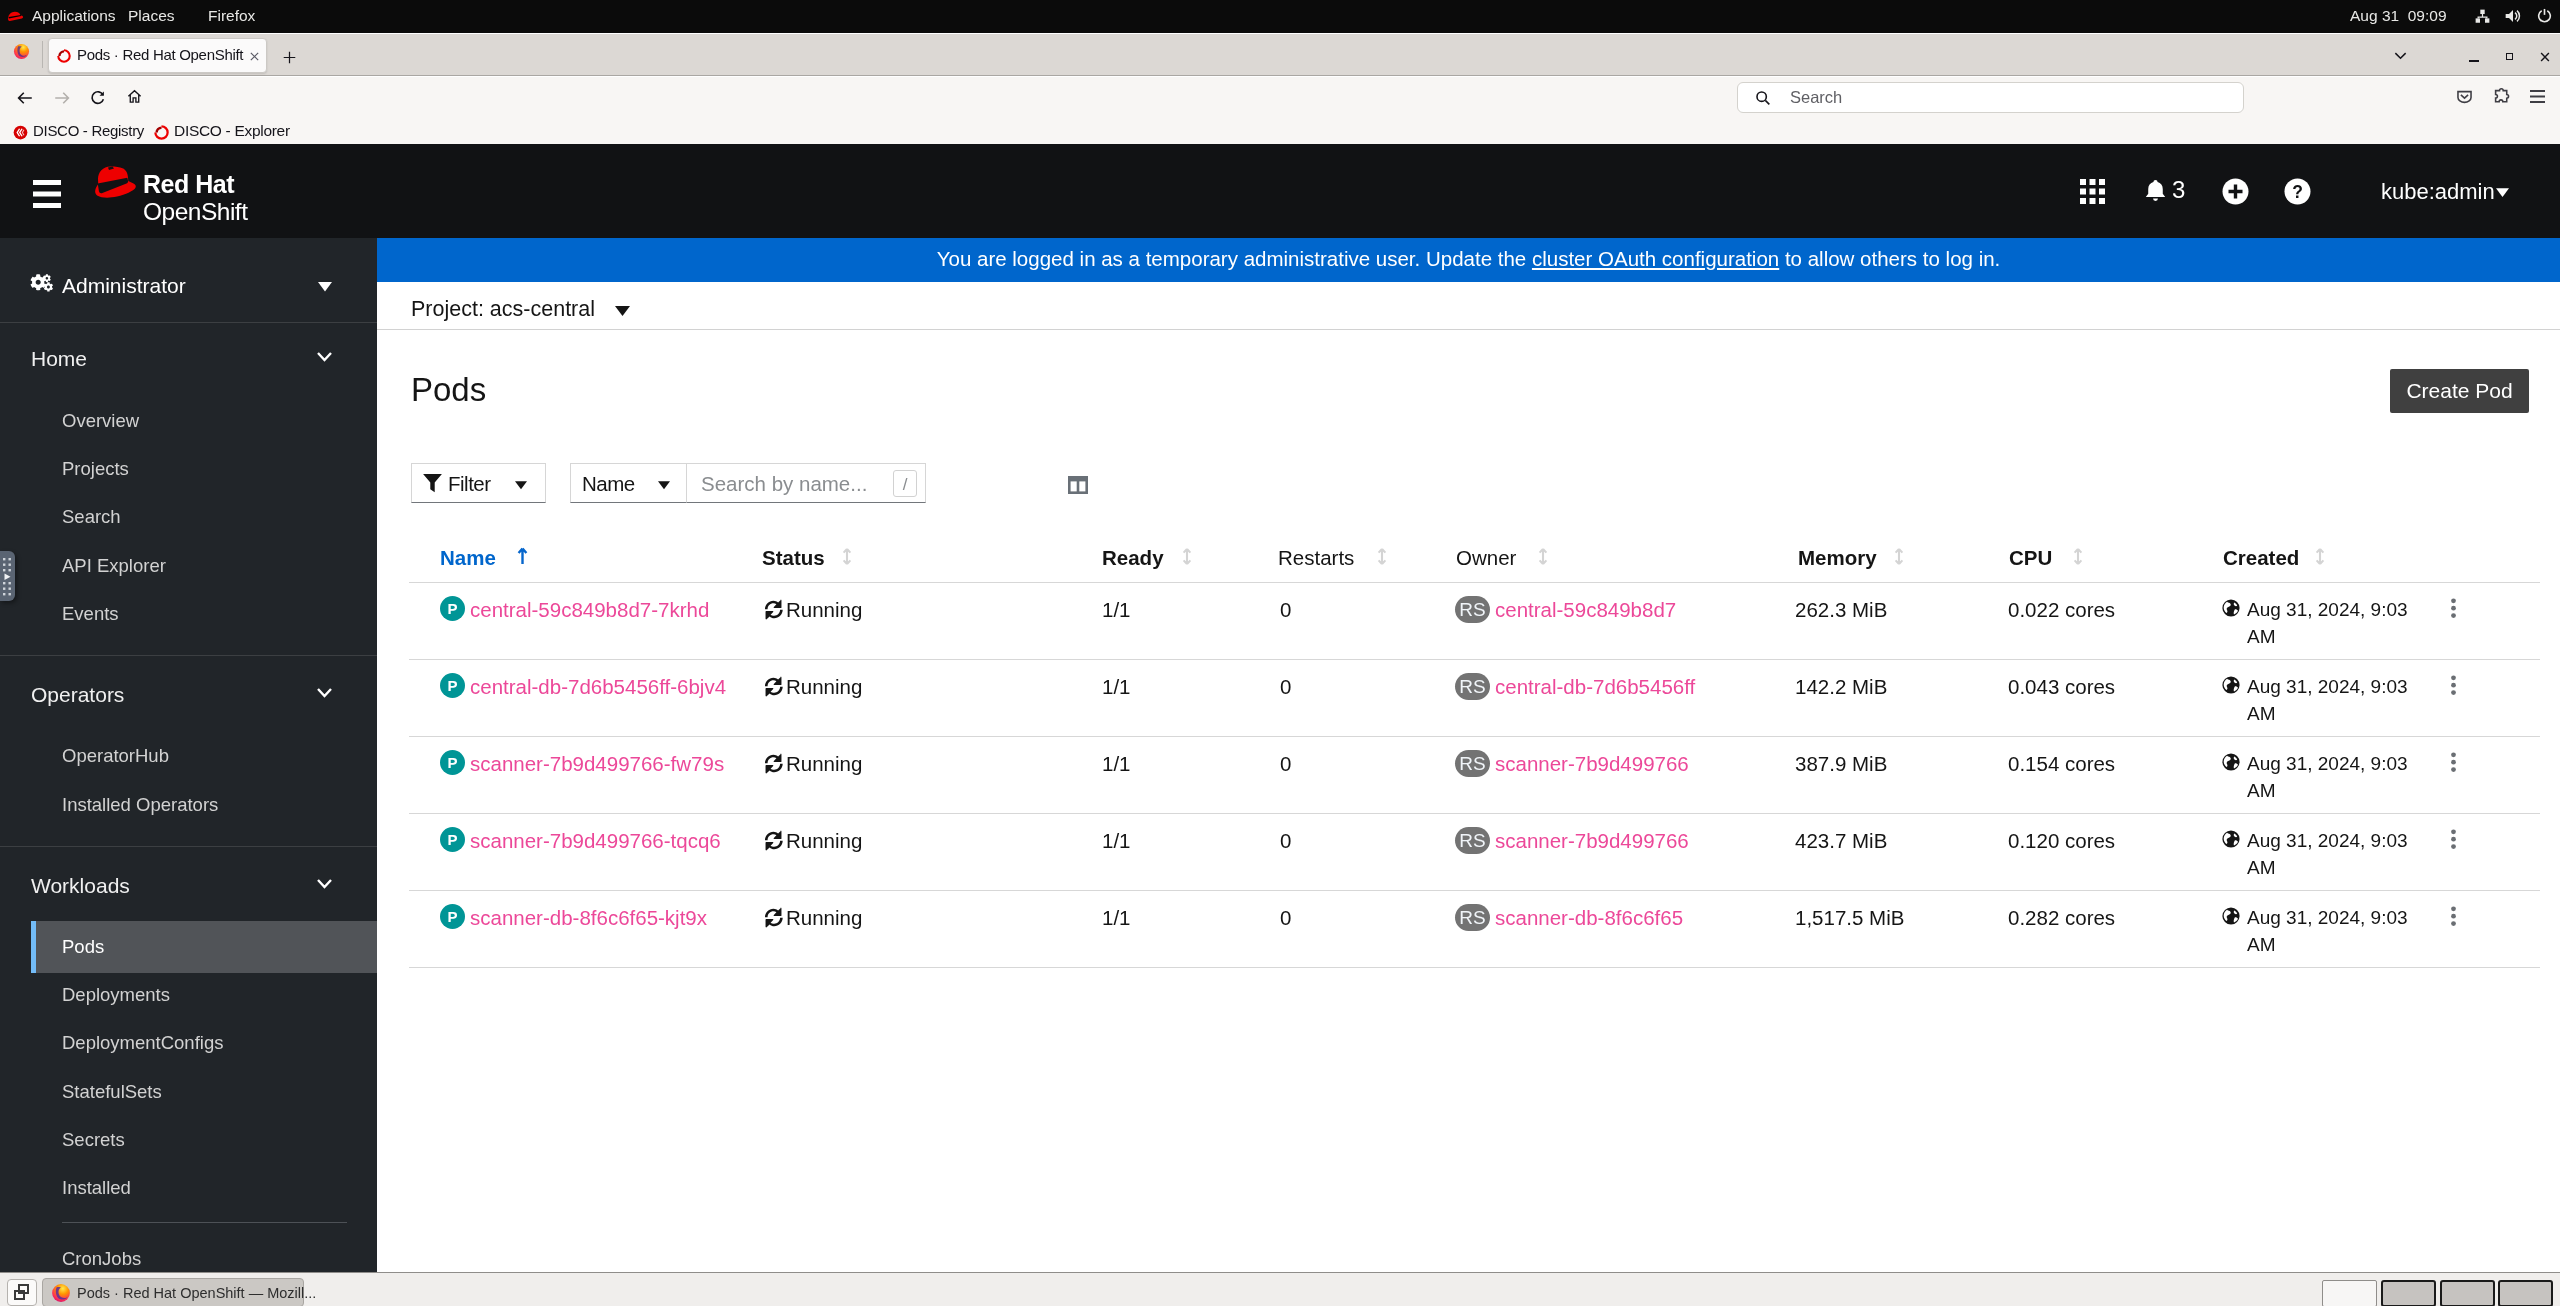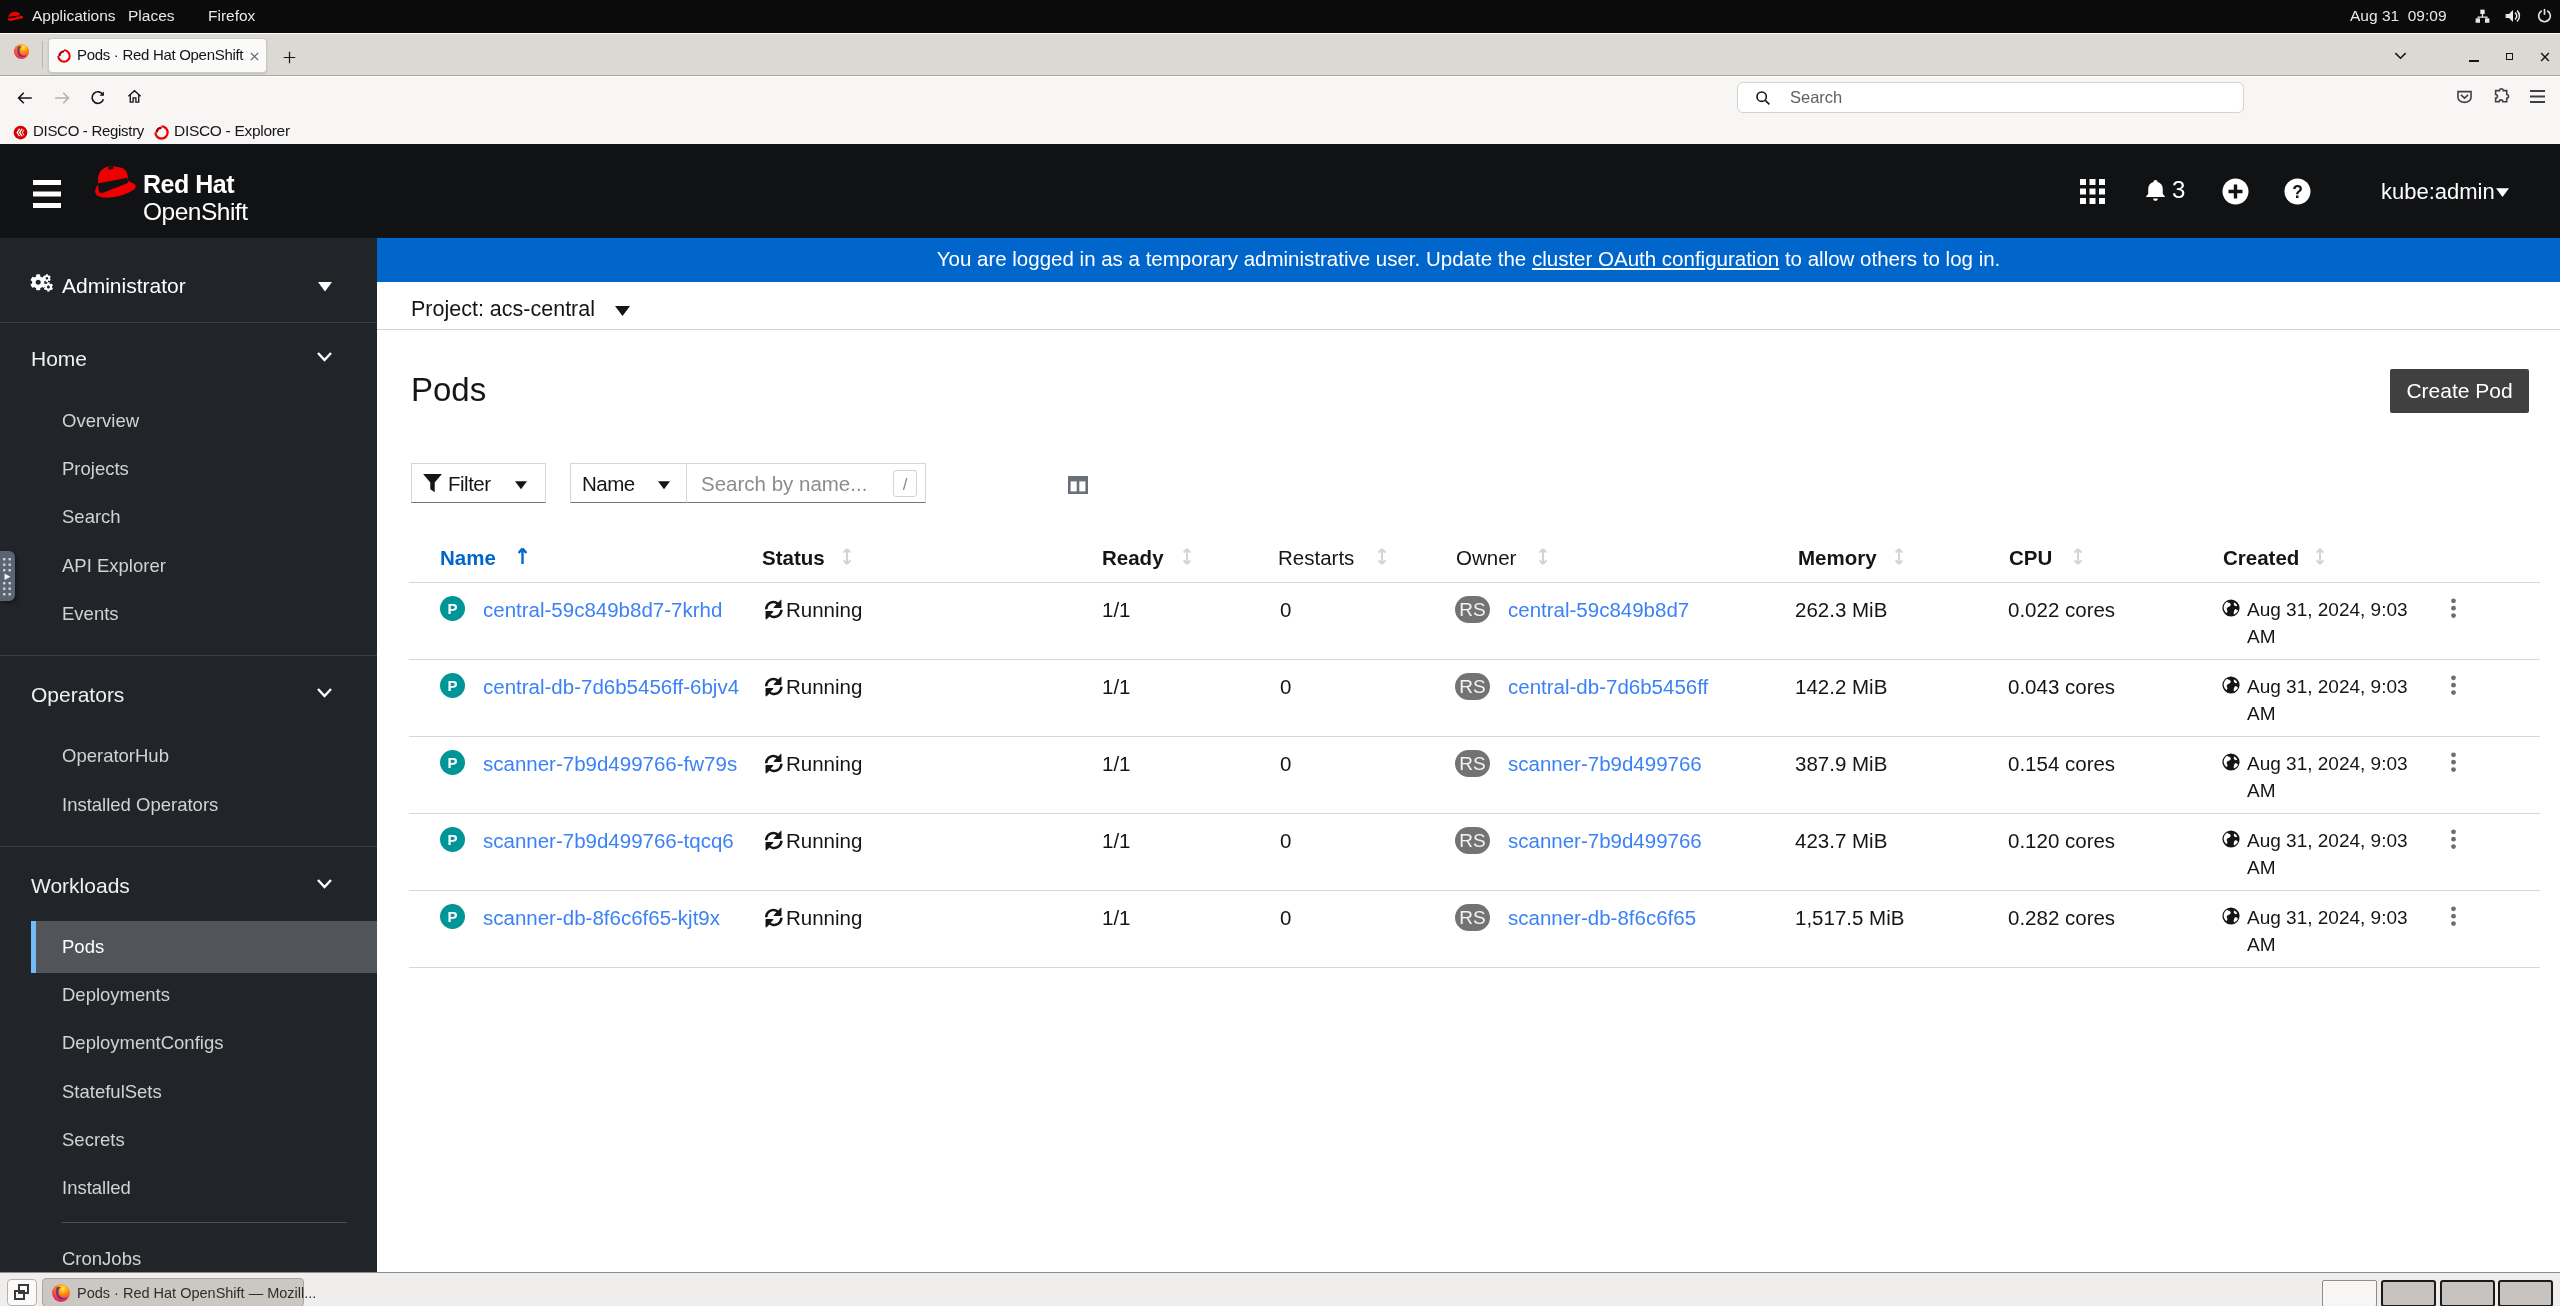--- a/index.html
+++ b/index.html
@@ -36,21 +36,21 @@
   #content { left:377px; top:336px; width:2183px; height:936px; background:#fff; }
 
   
   #taskbar { left:0; top:1272px; width:2560px; height:34px; background:#f0eeec; border-top:1px solid #8f8d8a; }
 
 
   .row { position:absolute; left:32px; width:2131px; height:78px; border-top:1px solid #d7d7d7; font-size:20.5px; }
   .podicon { width:25px; height:25px; border-radius:50%; background:#009596; color:#fff; font-size:15px; font-weight:bold; text-align:center; line-height:25px; }
   .rsicon { width:35px; height:27px; border-radius:13.5px; background:#737373; color:#f0f4f8; font-size:19px; text-align:center; line-height:27px; }
   .tc { color:#151515; }
-  a.lnk { color:#3b82f6; text-decoration:none;margin-left:13px; }
+  a.lnk { color:#ec4899; text-decoration:none; }
 </style>
 </head>
 <body>
 <div id="gnomebar" class="abs">
   <svg class="item" style="left:7px;top:9px" width="17" height="14" viewBox="0 0 24 18">
       <path d="M2 11 C2 7 6 3 11 3 C16 3 18 5 19 8 L22 9 C23 10 23 12 21 12.5 L4 16 C1.5 16 1 13 2 11 Z" fill="#e00"></path>
       <path d="M2.5 10.5 L19.5 7.5 L20 9 L3 12.5 Z" fill="#000"></path>
     </svg>
   <span class="item" style="left:32px">Applications</span>
   <span class="item" style="left:128px">Places</span>

